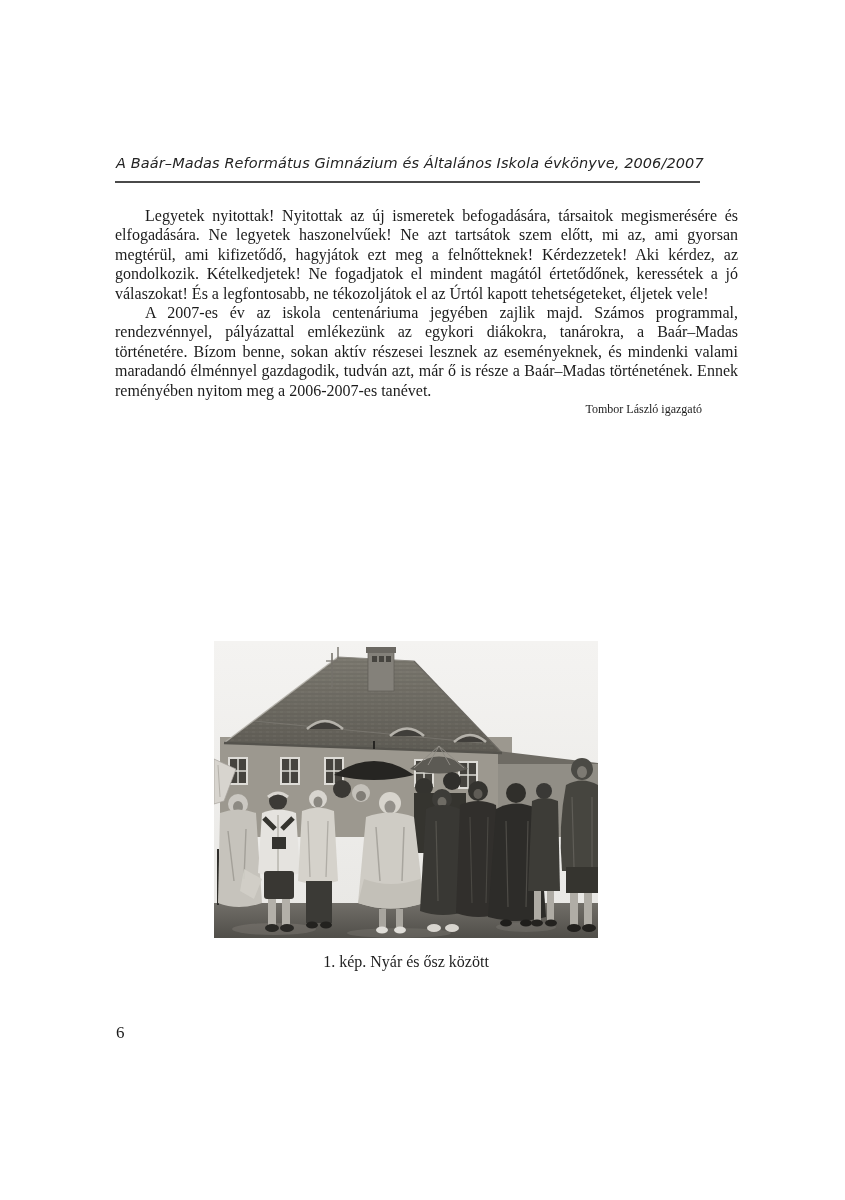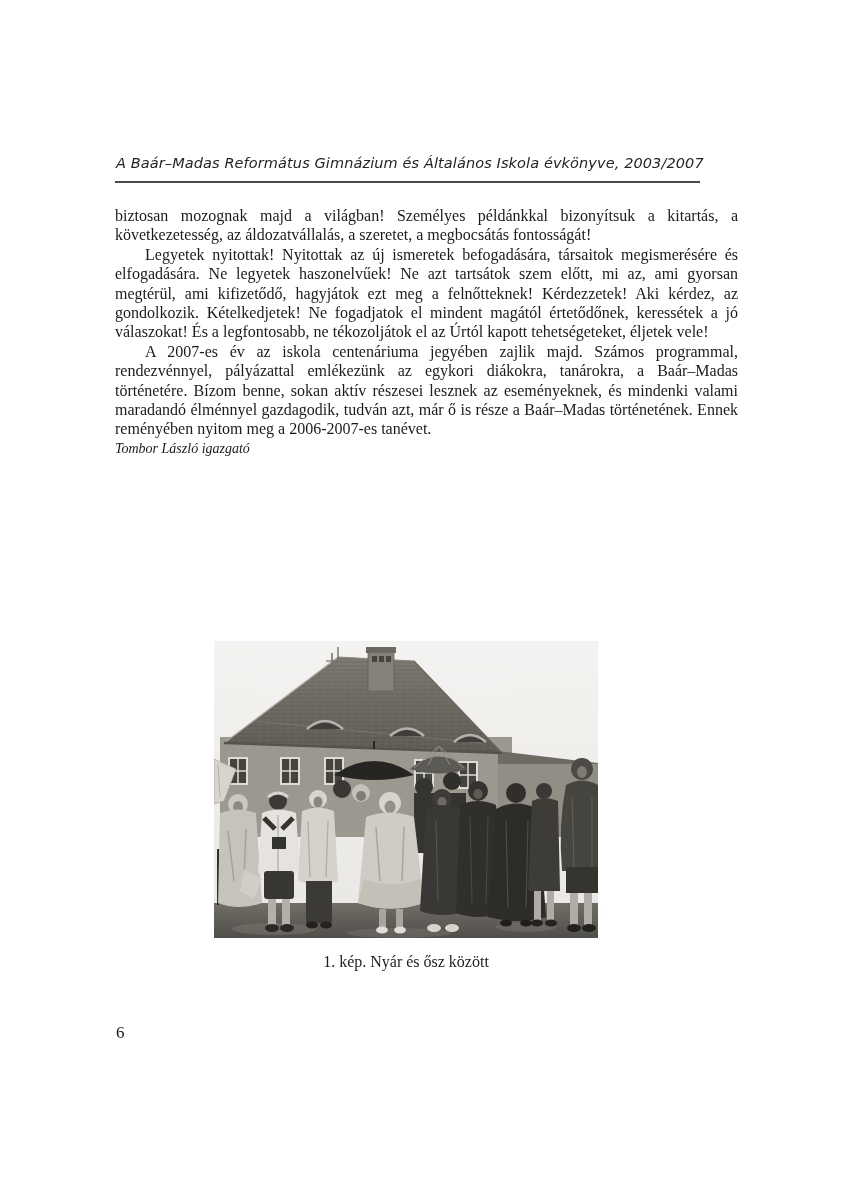--- a/index.html
+++ b/index.html
@@ -21,44 +21,43 @@
     position:absolute; left:115px; top:181px; width:585px; height:2px;
     background:var(--rule);
   }
   .body-text{
     position:absolute; left:115px; top:206px; width:623px;
     font-size:16px; line-height:19.4px; text-align:justify;
   }
   .body-text p{margin:0;}
   .body-text p.indent{text-indent:30px;}
   .signature{
-    margin-top:13px; text-align:left; padding-right:36px;
-    font-style:italic; font-size:14px;
+    margin-top:13px; text-align:right; padding-right:36px;
+    font-size:12px;
   }
   figure.photo-figure{
     position:absolute; left:214px; top:641px; width:384px; margin:0;
   }
   figure.photo-figure svg{display:block;}
   figcaption{
     margin-top:15px; text-align:center; font-size:16px; color:#1e1e1e;
   }
   .page-number{
     position:absolute; left:116px; top:1023px; font-size:17px;
   }
 </style>
 </head>
 <body>
 
 <div class="page">
 
-  <div class="running-header">A Baár–Madas Református Gimnázium és Általános Iskola évkönyve, 2003/2007</div>
+  <div class="running-header">A Baár–Madas Református Gimnázium és Általános Iskola évkönyve, 2006/2007</div>
   <div class="header-rule"></div>
 
   <div class="body-text">
-    <p>biztosan mozognak majd a világban! Személyes példánkkal bizonyítsuk a kitartás, a következetesség, az áldozatvállalás, a szeretet, a megbocsátás fontosságát!</p>
     <p class="indent">Legyetek nyitottak! Nyitottak az új ismeretek befogadására, társaitok megismerésére és elfogadására. Ne legyetek haszonelvűek! Ne azt tartsátok szem előtt, mi az, ami gyorsan megtérül, ami kifizetődő, hagyjátok ezt meg a felnőtteknek! Kérdezzetek! Aki kérdez, az gondolkozik. Kételkedjetek! Ne fogadjatok el mindent magától értetődőnek, keressétek a jó válaszokat! És a legfontosabb, ne tékozoljátok el az Úrtól kapott tehetségeteket, éljetek vele!</p>
     <p class="indent">A 2007-es év az iskola centenáriuma jegyében zajlik majd. Számos programmal, rendezvénnyel, pályázattal emlékezünk az egykori diákokra, tanárokra, a Baár–Madas történetére. Bízom benne, sokan aktív részesei lesznek az eseményeknek, és mindenki valami maradandó élménnyel gazdagodik, tudván azt, már ő is része a Baár–Madas történetének. Ennek reményében nyitom meg a 2006-2007-es tanévet.</p>
     <p class="signature">Tombor László igazgató</p>
   </div>
 
   <figure class="photo-figure">
     <svg width="384" height="297" viewBox="0 0 384 297" role="img" aria-label="Fekete-fehér fénykép: diákok esőkabátban és esernyők alatt egy régi, nagy tetős ház előtt esőben">
       <defs>
         <linearGradient id="skyG" x1="0" y1="0" x2="0" y2="1">
           <stop offset="0" stop-color="#f4f3f1"></stop>

